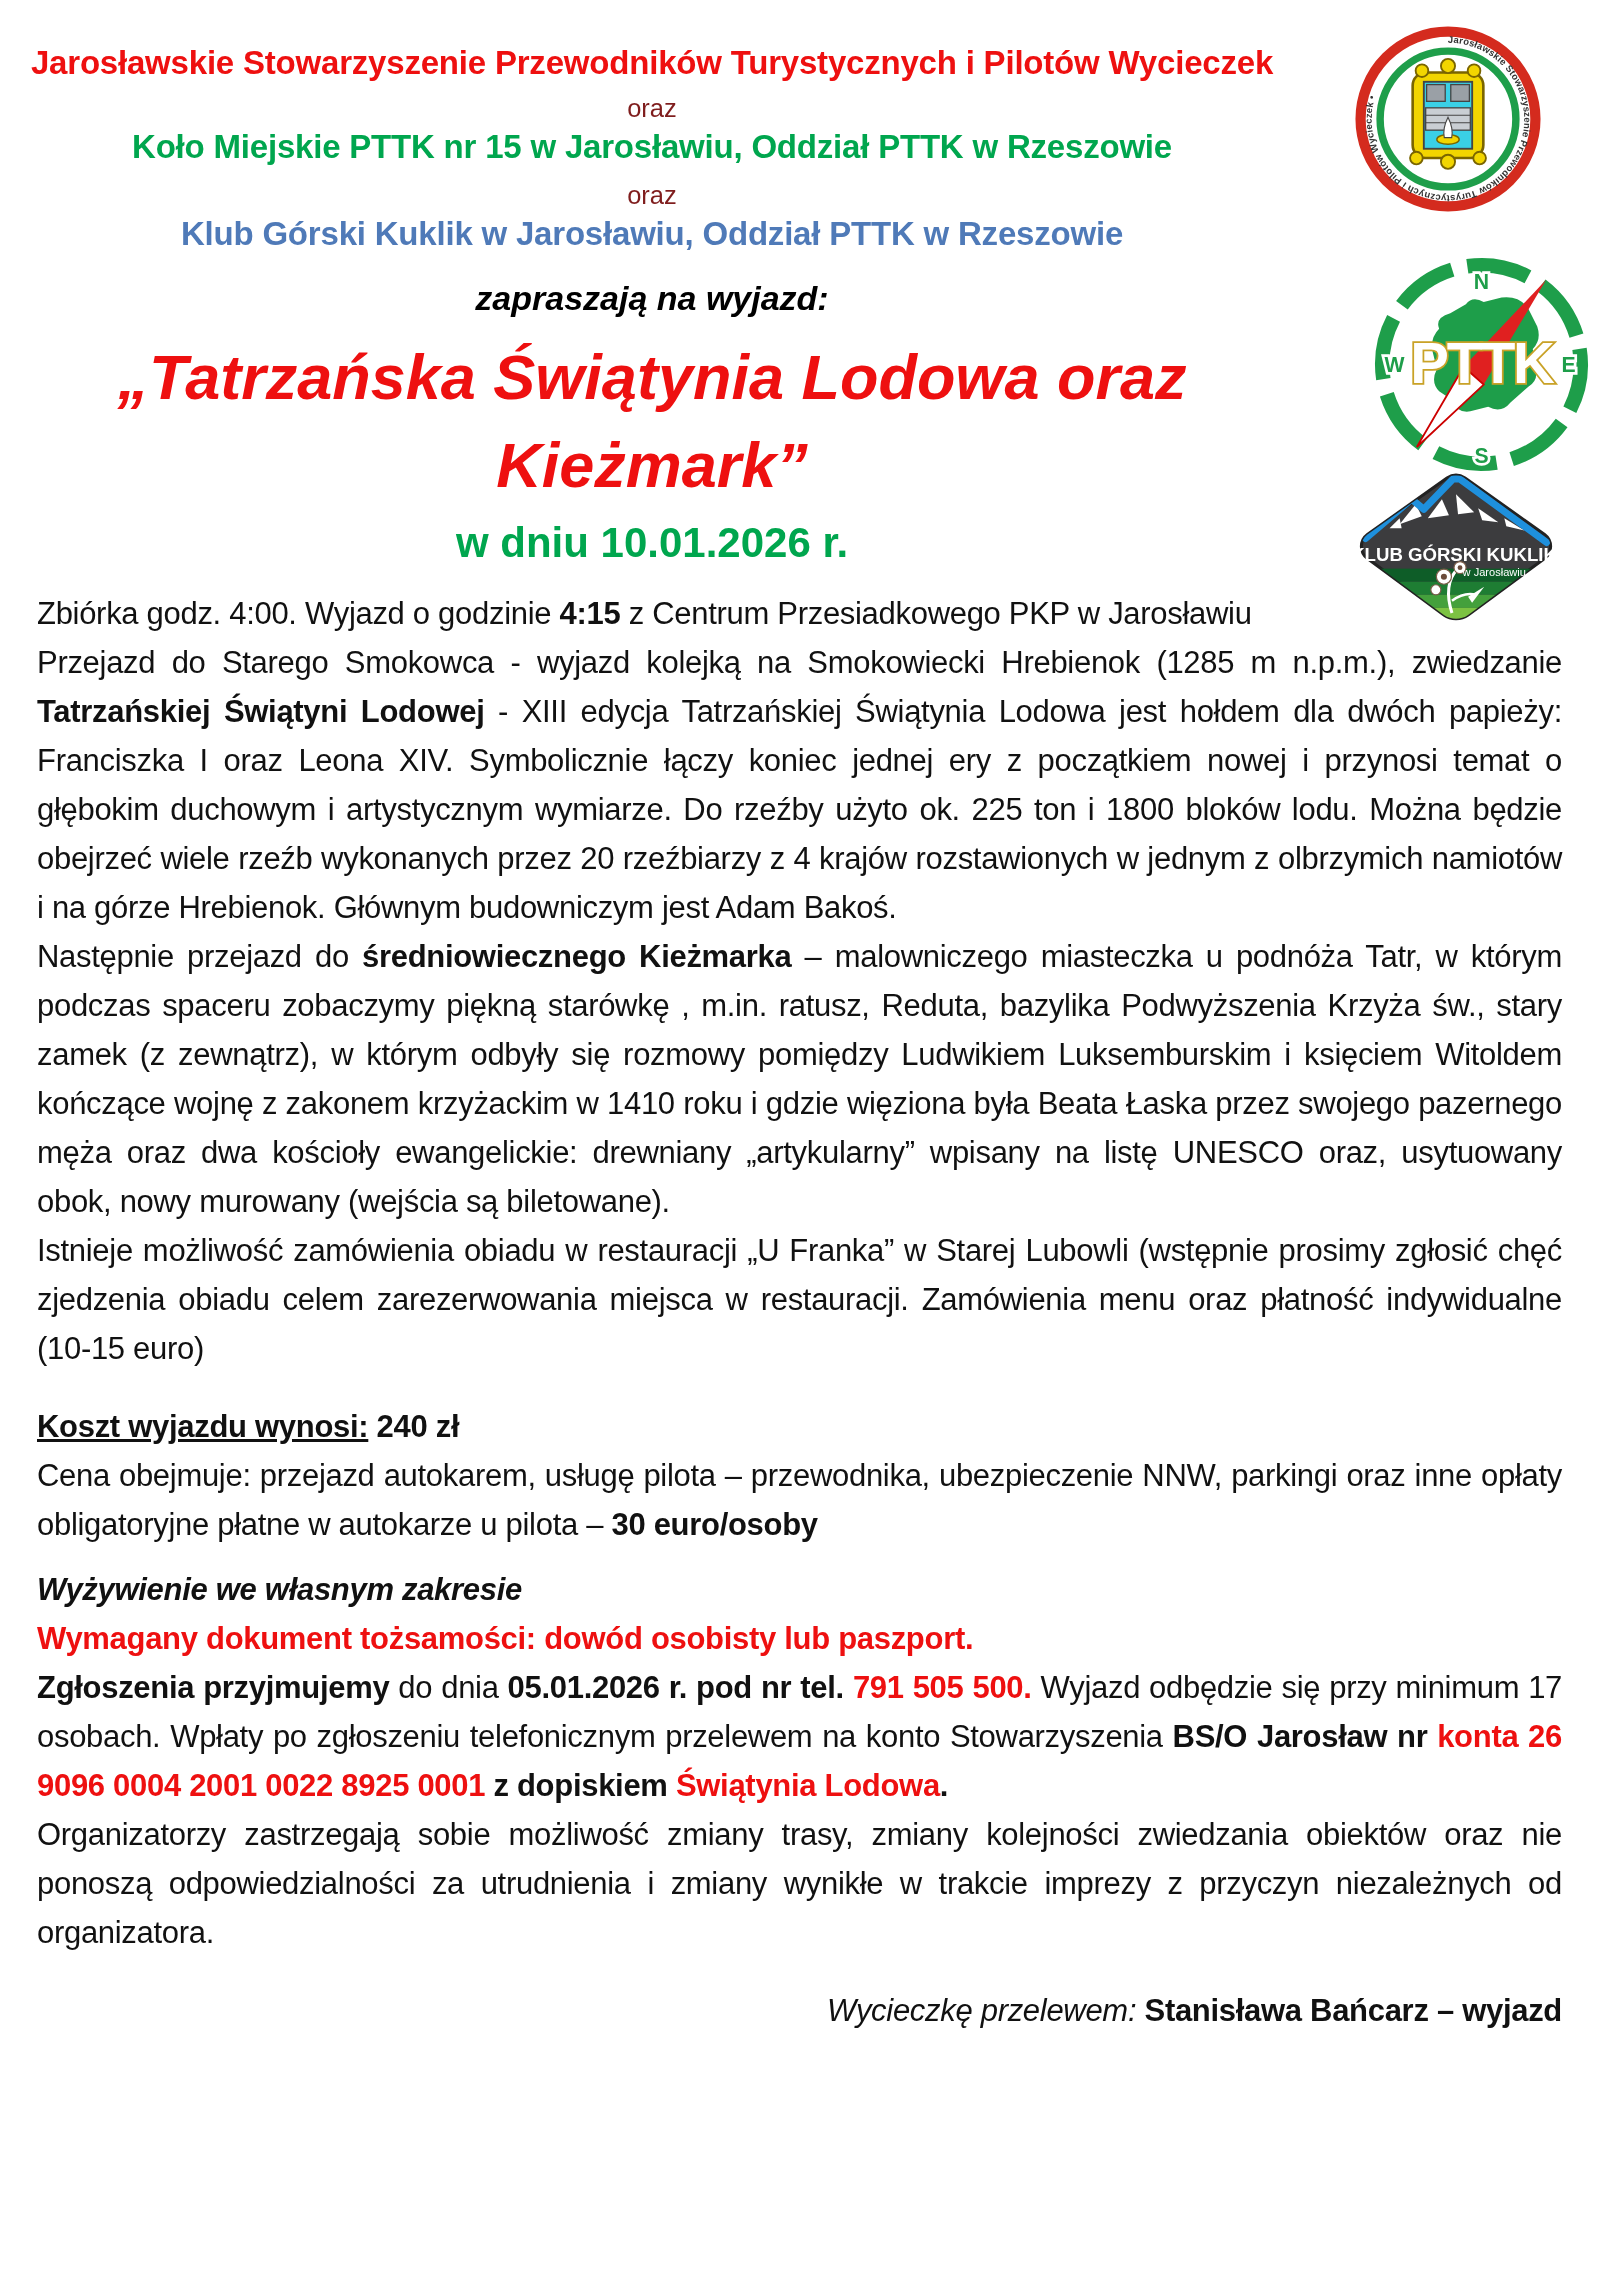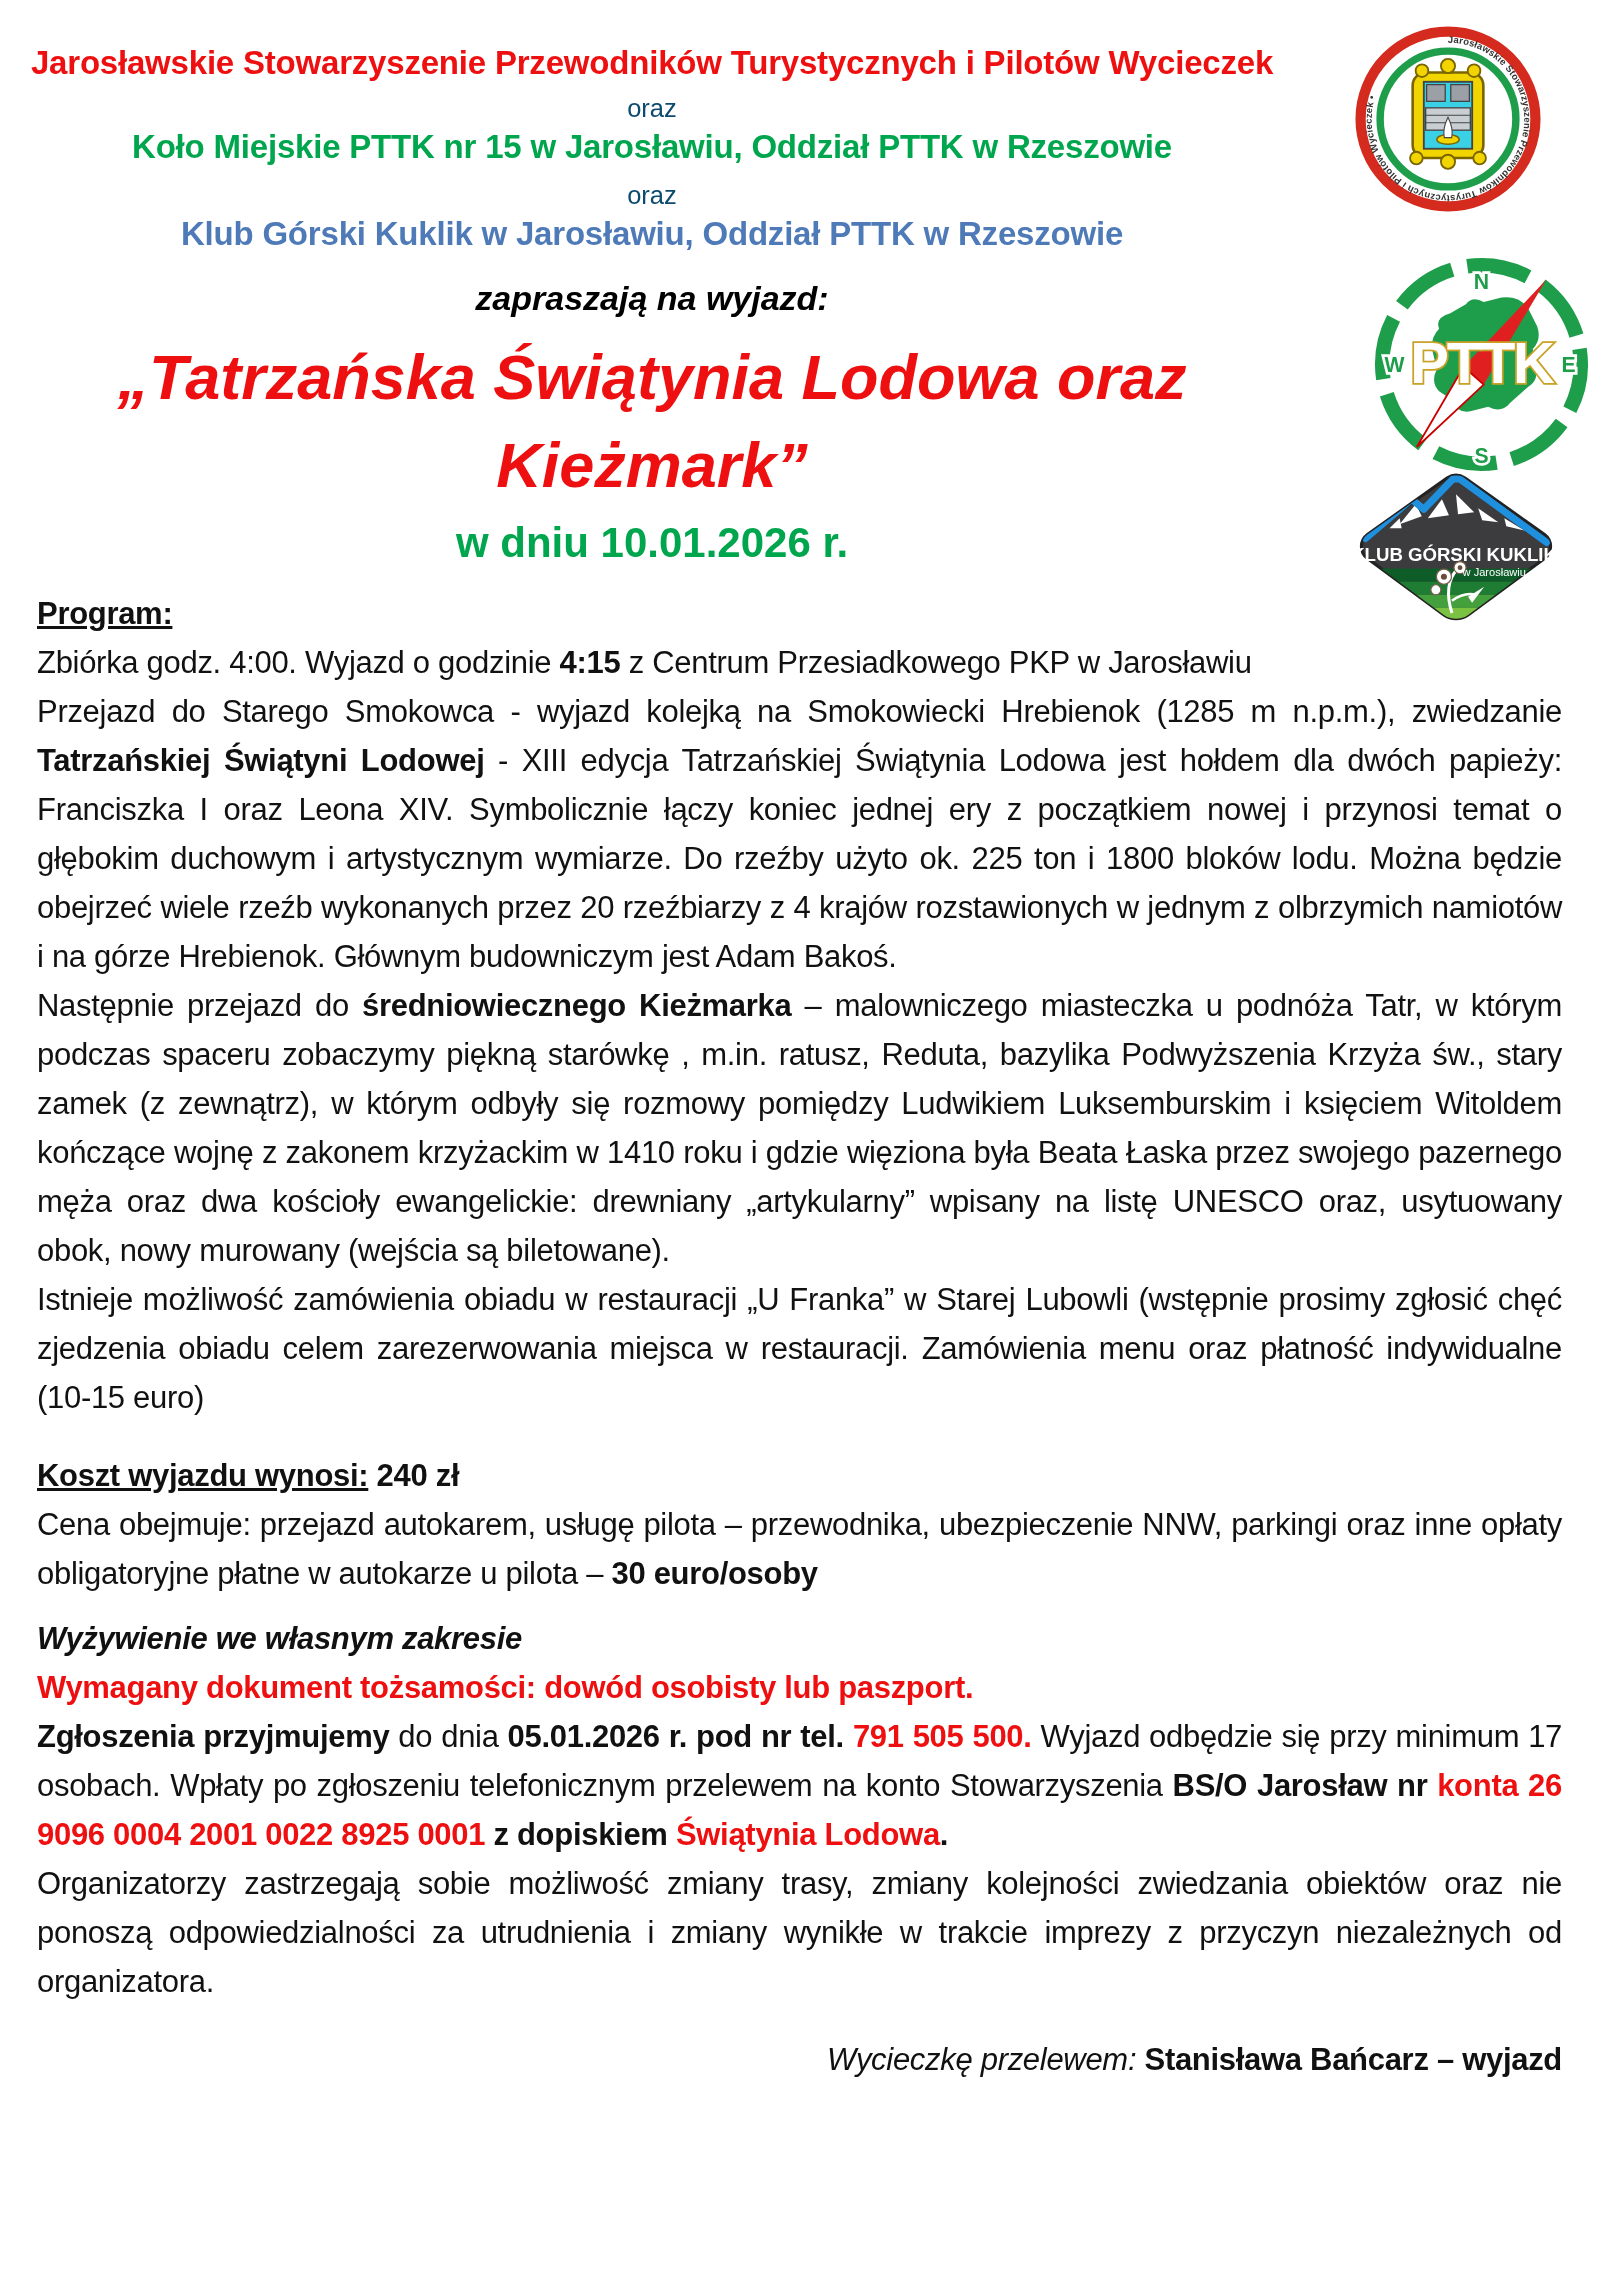--- a/index.html
+++ b/index.html
@@ -23,21 +23,21 @@
   .header{
     padding-top:43px;
     width:1304px;            
     text-align:center;
   }
   .h-line{margin:0;}
   .h-org{font-size:33px;font-weight:bold;line-height:39px;letter-spacing:-0.2px;}
   .h-org.red{color:var(--c-red);}
   .h-org.green{color:var(--c-green);margin-top:3.9px;}
   .h-org.blue{color:var(--c-blue);margin-top:3.9px;}
-  .h-oraz{font-size:25.5px;line-height:29px;margin-top:11.8px;color:#0c4a6e;}
+  .h-oraz{font-size:25.5px;line-height:29px;margin-top:11.8px;color:#7f1d1d;}
   .h-oraz.second{margin-top:15.7px;}
   .h-invite{font-size:34px;font-weight:bold;font-style:italic;margin-top:25.5px;color:#000;}
   .h-title{
     color:var(--c-red);
     font-size:63px;font-weight:bold;font-style:italic;
     line-height:88px;margin:15.7px auto 0;
     max-width:1235px;
   }
   .h-date{color:var(--c-green);font-size:42px;font-weight:bold;margin-top:9.8px;}
   
@@ -75,21 +75,20 @@
     <div class="h-line h-oraz">oraz</div>
     <div class="h-line h-org green">Koło Miejskie PTTK nr 15 w Jarosławiu, Oddział PTTK w Rzeszowie</div>
     <div class="h-line h-oraz second">oraz</div>
     <div class="h-line h-org blue">Klub Górski Kuklik w Jarosławiu, Oddział PTTK w Rzeszowie</div>
     <div class="h-line h-invite">zapraszają na wyjazd:</div>
     <div class="h-line h-title">„Tatrzańska Świątynia Lodowa oraz Kieżmark”</div>
     <div class="h-line h-date">w dniu 10.01.2026 r.</div>
   </div>
 
   <div class="doc-body">
-      <div class="blk"><span class="s-bu">Program:</span></div>
       <div class="blk"><span class="s-n">Zbiórka godz. 4:00. Wyjazd o godzinie </span><span class="s-b">4:15</span><span class="s-n"> z Centrum Przesiadkowego PKP w Jarosławiu</span></div>
       <div class="blk j"><span class="s-n">Przejazd do Starego Smokowca - wyjazd kolejką na Smokowiecki Hrebienok (1285 m n.p.m.), zwiedzanie </span><span class="s-b">Tatrzańskiej Świątyni Lodowej</span><span class="s-n">  - XIII edycja Tatrzańskiej Świątynia Lodowa jest hołdem dla dwóch papieży: Franciszka I oraz Leona XIV. Symbolicznie łączy koniec jednej ery z początkiem nowej i przynosi temat o głębokim duchowym i artystycznym wymiarze. Do rzeźby użyto ok. 225 ton i 1800 bloków lodu. Można będzie obejrzeć wiele rzeźb wykonanych przez 20 rzeźbiarzy z 4 krajów rozstawionych w jednym z olbrzymich namiotów i na górze Hrebienok. Głównym budowniczym jest Adam Bakoś.</span></div>
       <div class="blk j"><span class="s-n">Następnie przejazd do </span><span class="s-b">średniowiecznego Kieżmarka</span><span class="s-n"> – malowniczego miasteczka u podnóża Tatr, w którym podczas spaceru zobaczymy piękną starówkę , m.in. ratusz, Reduta, bazylika Podwyższenia Krzyża św., stary zamek (z zewnątrz), w którym odbyły się rozmowy pomiędzy Ludwikiem Luksemburskim i księciem Witoldem kończące wojnę z zakonem krzyżackim w 1410 roku i gdzie więziona była Beata Łaska przez swojego pazernego męża oraz dwa kościoły ewangelickie: drewniany „artykularny” wpisany na listę UNESCO oraz, usytuowany obok, nowy murowany (wejścia są biletowane).</span></div>
       <div class="blk j"><span class="s-n">Istnieje możliwość zamówienia obiadu w restauracji „U Franka” w Starej Lubowli (wstępnie prosimy zgłosić chęć zjedzenia obiadu celem zarezerwowania miejsca w restauracji. Zamówienia menu oraz płatność indywidualne (10-15 euro)</span></div>
       <div class="blk gap-md"><span class="s-bu">Koszt wyjazdu wynosi:</span><span class="s-b"> 240 zł</span></div>
       <div class="blk j"><span class="s-n">Cena obejmuje: przejazd autokarem, usługę pilota – przewodnika, ubezpieczenie NNW, parkingi oraz inne opłaty obligatoryjne płatne w autokarze u pilota – </span><span class="s-b">30 euro/osoby</span></div>
       <div class="blk gap-sm"><span class="s-bi">Wyżywienie we własnym zakresie</span></div>
       <div class="blk"><span class="s-br">Wymagany dokument tożsamości: dowód osobisty lub paszport.</span></div>
       <div class="blk j"><span class="s-b">Zgłoszenia przyjmujemy</span><span class="s-n"> do dnia </span><span class="s-b">05.01.2026 r. pod nr tel. </span><span class="s-br">791 505 500.</span><span class="s-n"> Wyjazd odbędzie się przy minimum 17 osobach. Wpłaty po zgłoszeniu telefonicznym przelewem na konto Stowarzyszenia </span><span class="s-b">BS/O Jarosław nr </span><span class="s-br">konta 26 9096 0004 2001 0022 8925 0001</span><span class="s-b"> z dopiskiem </span><span class="s-br">Świątynia Lodowa</span><span class="s-b">.</span></div>
       <div class="blk j"><span class="s-n">Organizatorzy zastrzegają sobie możliwość zmiany trasy, zmiany kolejności zwiedzania obiektów oraz nie ponoszą odpowiedzialności za utrudnienia i zmiany wynikłe w trakcie imprezy z przyczyn niezależnych od organizatora.</span></div>

